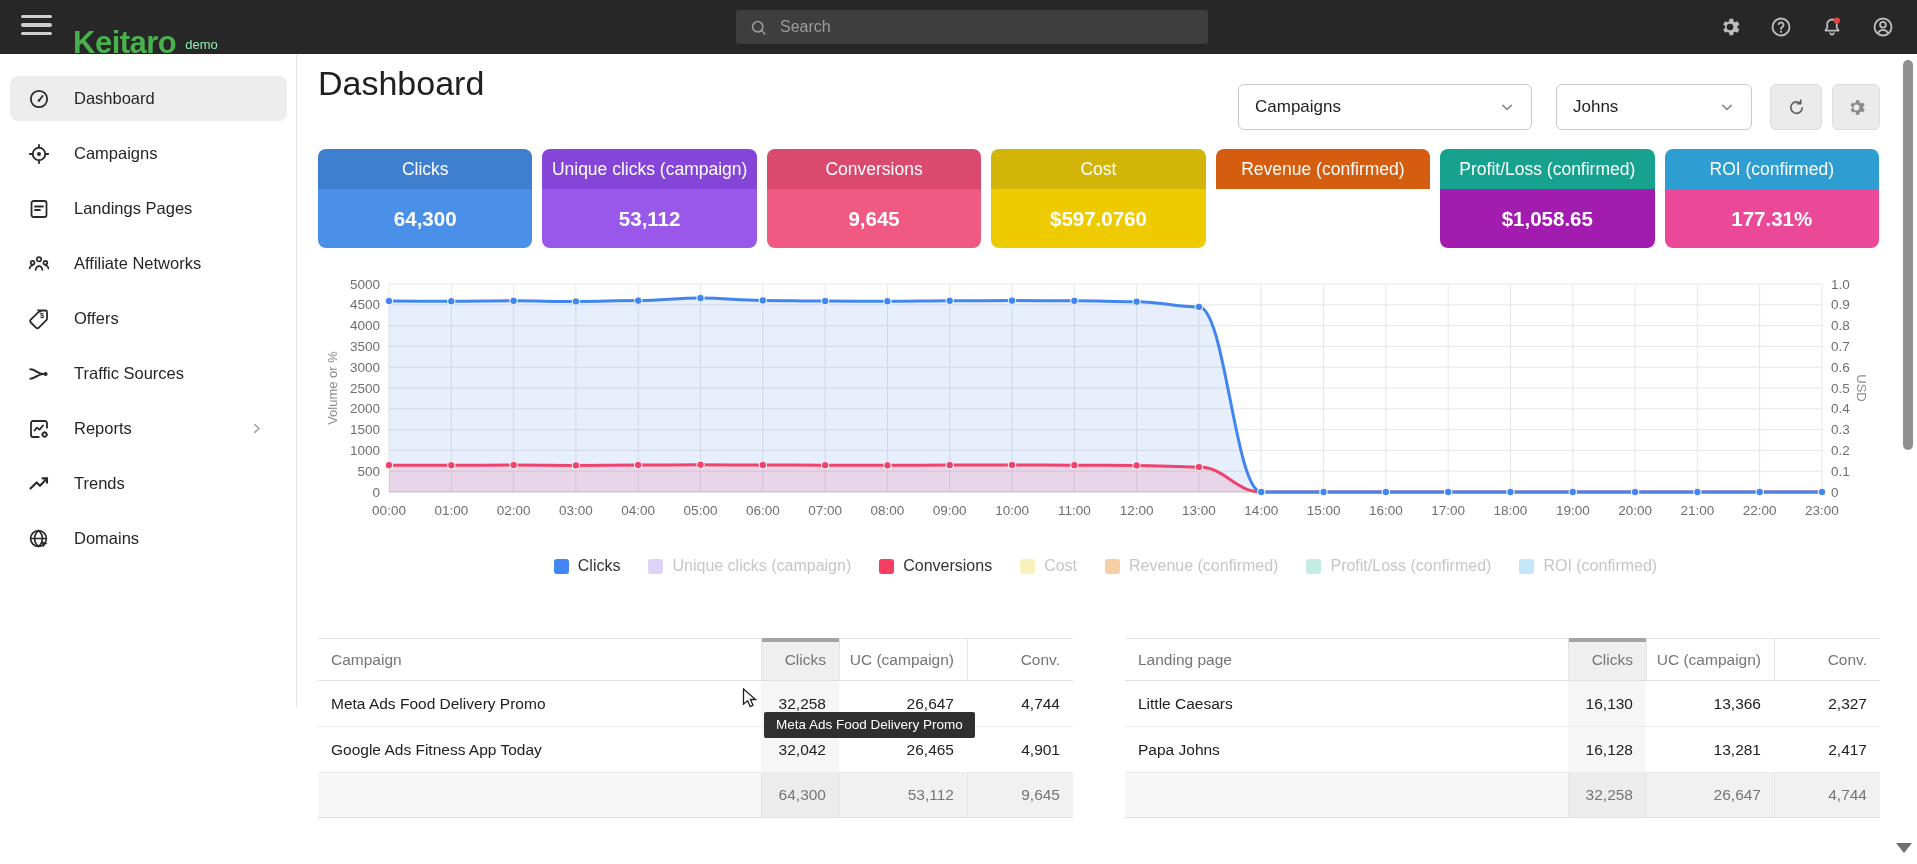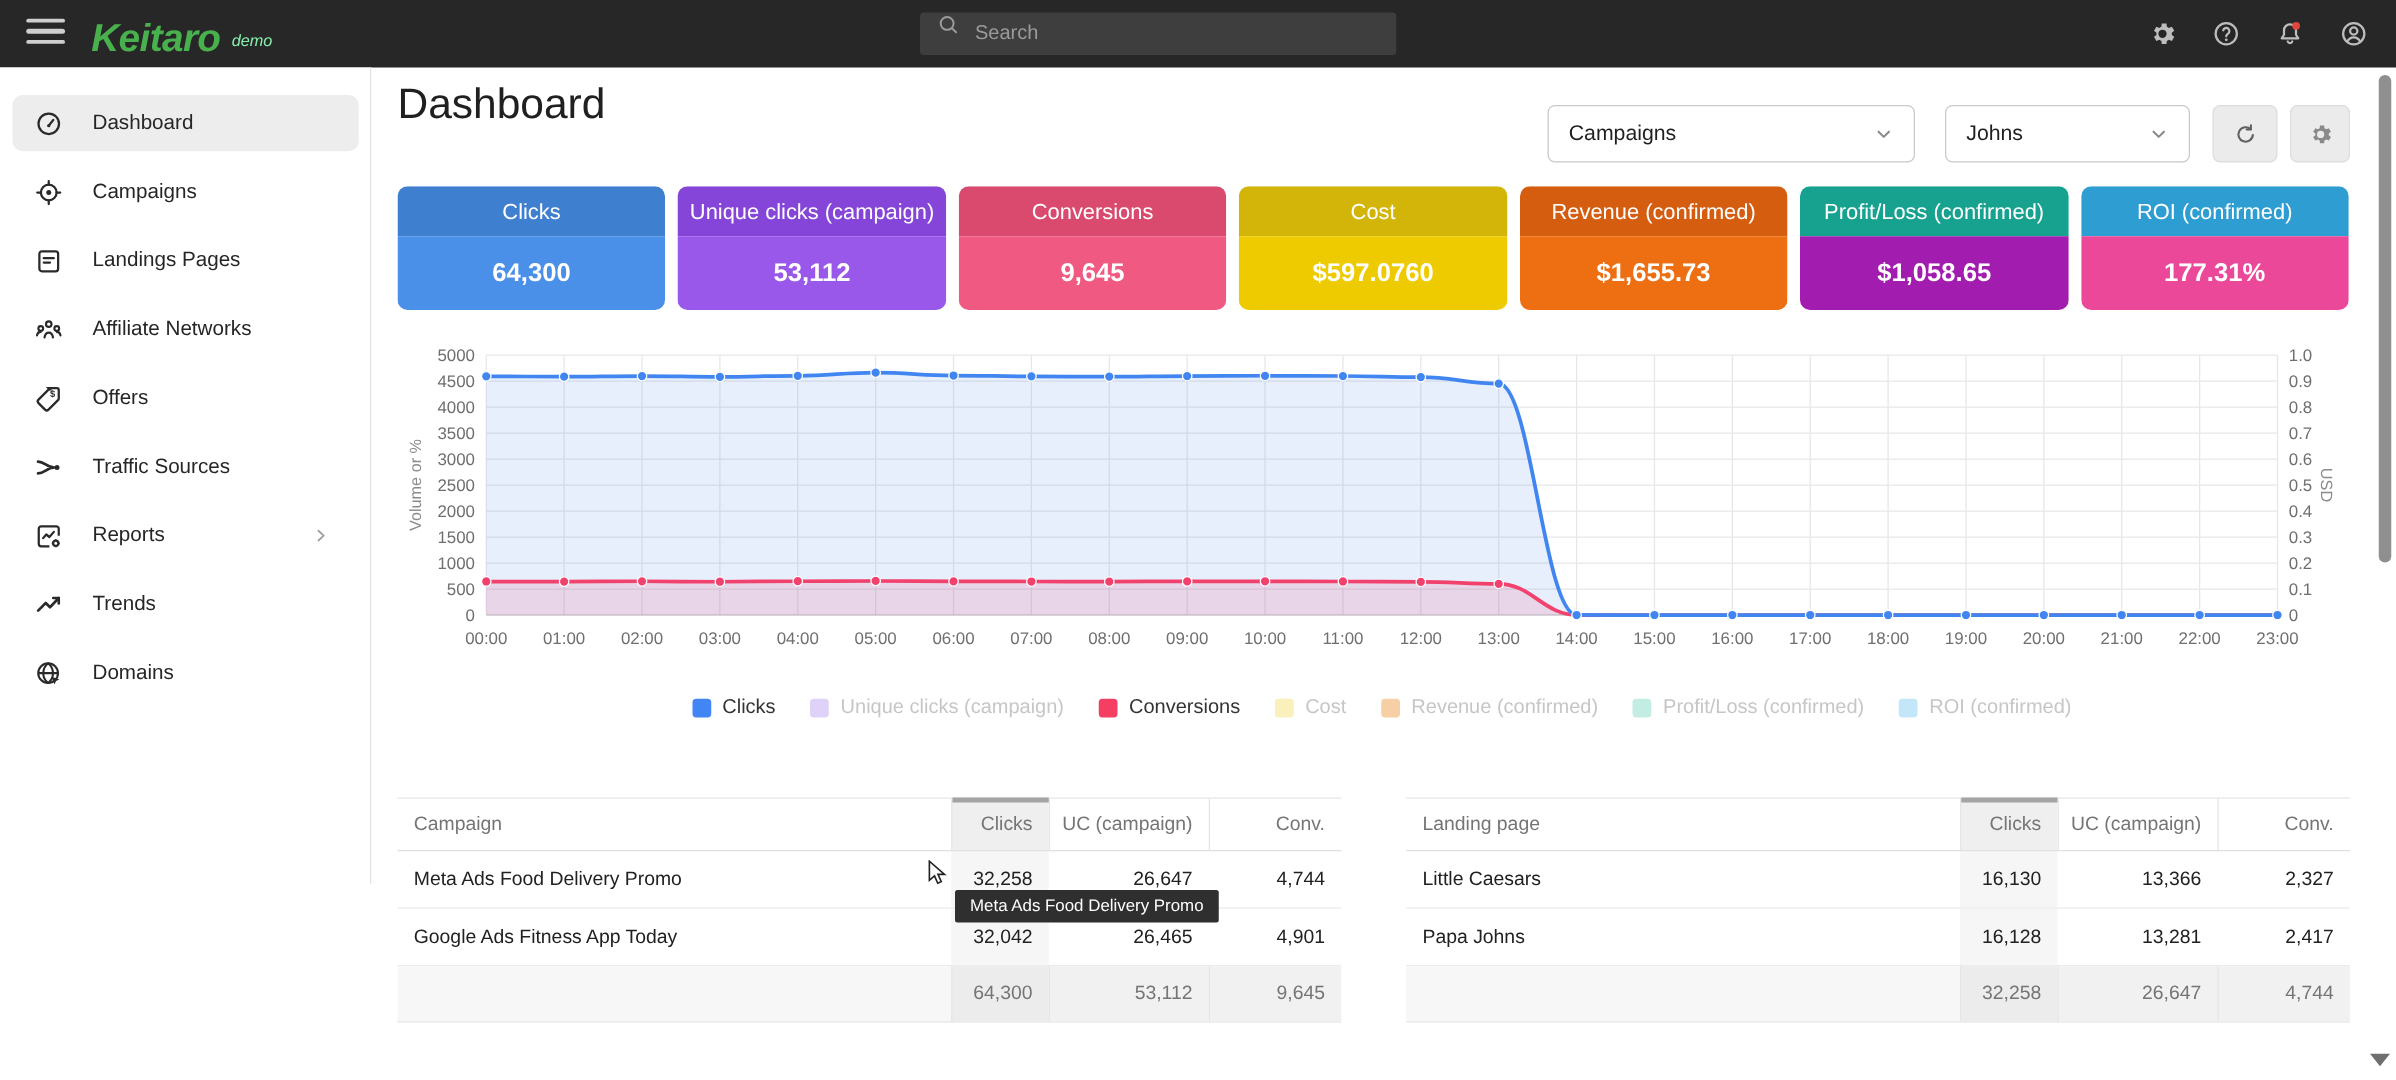--- a/index.html
+++ b/index.html
@@ -4,25 +4,25 @@
 <style>
   * { box-sizing: border-box; margin: 0; padding: 0; }
   html,body { width:1917px; height:864px; overflow:hidden; background:#fff;
     font-family:"Liberation Sans", sans-serif; }
   #app { position:relative; width:1917px; height:864px; background:#fff; }
 
   
   .topbar { position:absolute; left:0; top:0; width:1917px; height:54px; background:#272727; }
   .hamburger { position:absolute; left:21px; top:15px; width:31px; height:24px; cursor:pointer; }
   .hamburger i { display:block; height:3.2px; background:#cfcfcf; border-radius:2px; margin-bottom:5.2px; }
-  .logo-wrap { position:absolute; left:73px; top:4px; height:54px; display:flex; align-items:center;font-style:italic; }
+  .logo-wrap { position:absolute; left:73px; top:16px; height:54px; display:flex; align-items:center; }
   .logo { font-size:31px; font-weight:bold; color:#48b14d; letter-spacing:-0.5px; }
   .logo-badge { font-size:13px; color:#86efac; margin-left:9px; margin-top:2px; }
-  .searchbox { position:absolute; left:736px; top:10px; width:381px; height:34px; background:#3e3e3e;
-    border-radius:3px; display:flex; padding-left:13px; }
+  .searchbox { position:absolute; left:736px; top:10px; width:472px; height:34px; background:#3e3e3e;
+    border-radius:3px; display:flex; align-items:center; padding-left:13px; }
   .searchbox svg { width:19px; height:19px; color:#9b9b9b; flex:0 0 auto; }
   .searchbox input { background:transparent; border:none; outline:none; color:#d5d5d5;
     font-size:16px; margin-left:12px; width:400px; font-family:"Liberation Sans",sans-serif; }
   .searchbox input::placeholder { color:#9b9b9b; }
   .top-icons { position:absolute; right:22px; top:0; height:54px; display:flex; align-items:center; gap:27px; }
   .top-icon { width:24px; height:24px; color:#bdbdbd; cursor:pointer; position:relative; }
   .top-icon svg { width:24px; height:24px; display:block; }
 
   
   .sidebar { position:absolute; left:0; top:54px; width:297px; height:810px; background:#fff; }
@@ -294,21 +294,20 @@
       <div class="card">
         <div class="clabel" style="background: rgb(217, 74, 110);">Conversions</div>
         <div class="cvalue" style="background: rgb(240, 90, 130);">9,645</div>
       </div>
       <div class="card">
         <div class="clabel" style="background: rgb(211, 181, 10);">Cost</div>
         <div class="cvalue" style="background: rgb(238, 203, 1);">$597.0760</div>
       </div>
       <div class="card">
         <div class="clabel" style="background: rgb(213, 93, 16);">Revenue (confirmed)</div>
-        <div class="cvalue" style="background: rgb(237, 111, 18);">$1,655.73</div>
       </div>
       <div class="card">
         <div class="clabel" style="background: rgb(23, 162, 143);">Profit/Loss (confirmed)</div>
         <div class="cvalue" style="background: #a21caf;">$1,058.65</div>
       </div>
       <div class="card">
         <div class="clabel" style="background: rgb(46, 158, 210);">ROI (confirmed)</div>
         <div class="cvalue" style="background: #ec4899;">177.31%</div>
       </div>
     </div>

